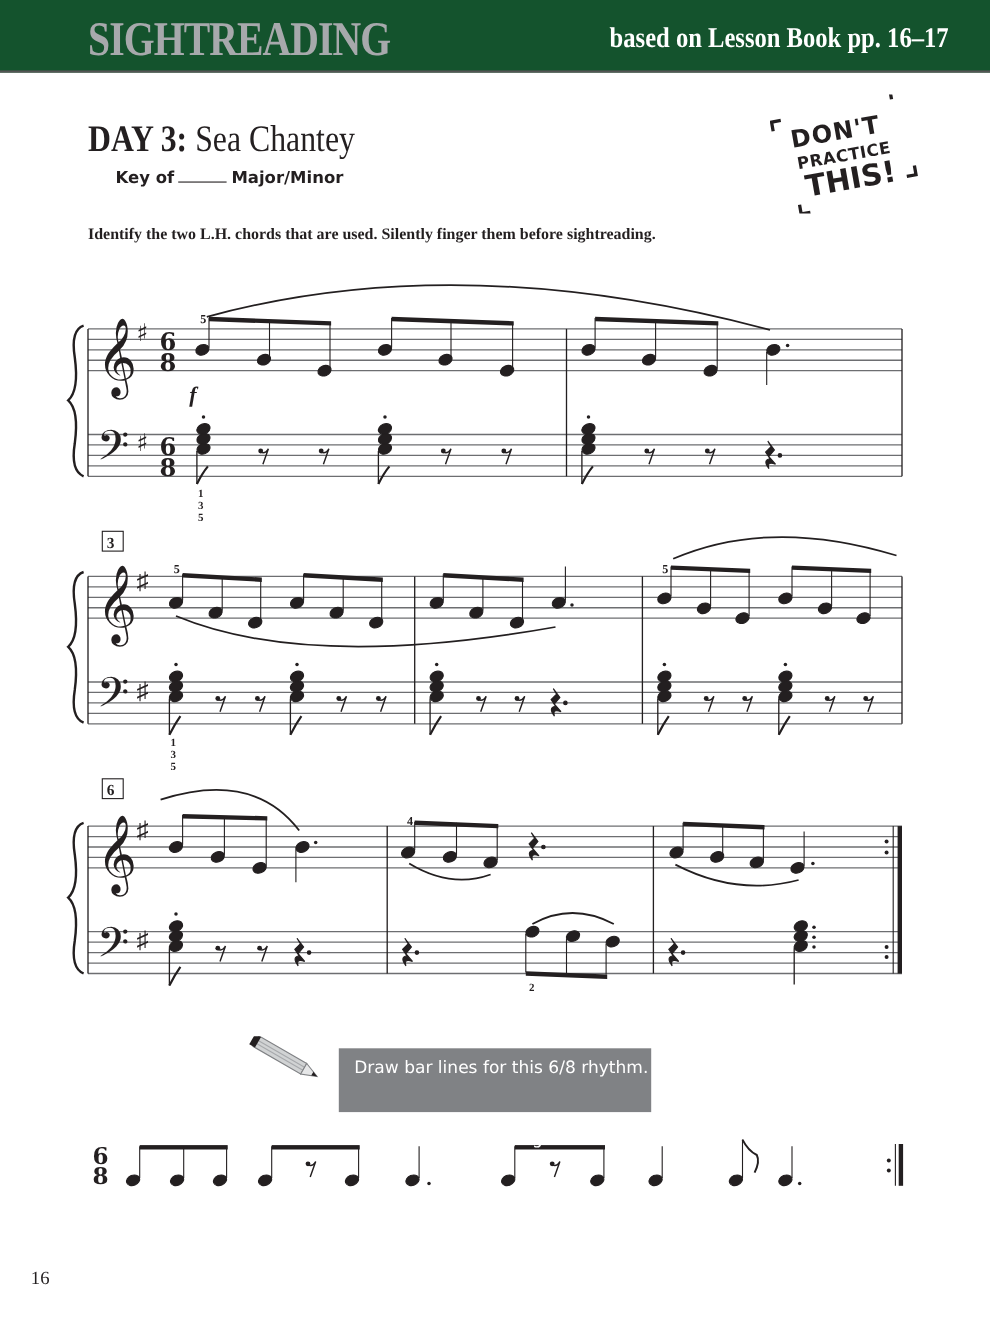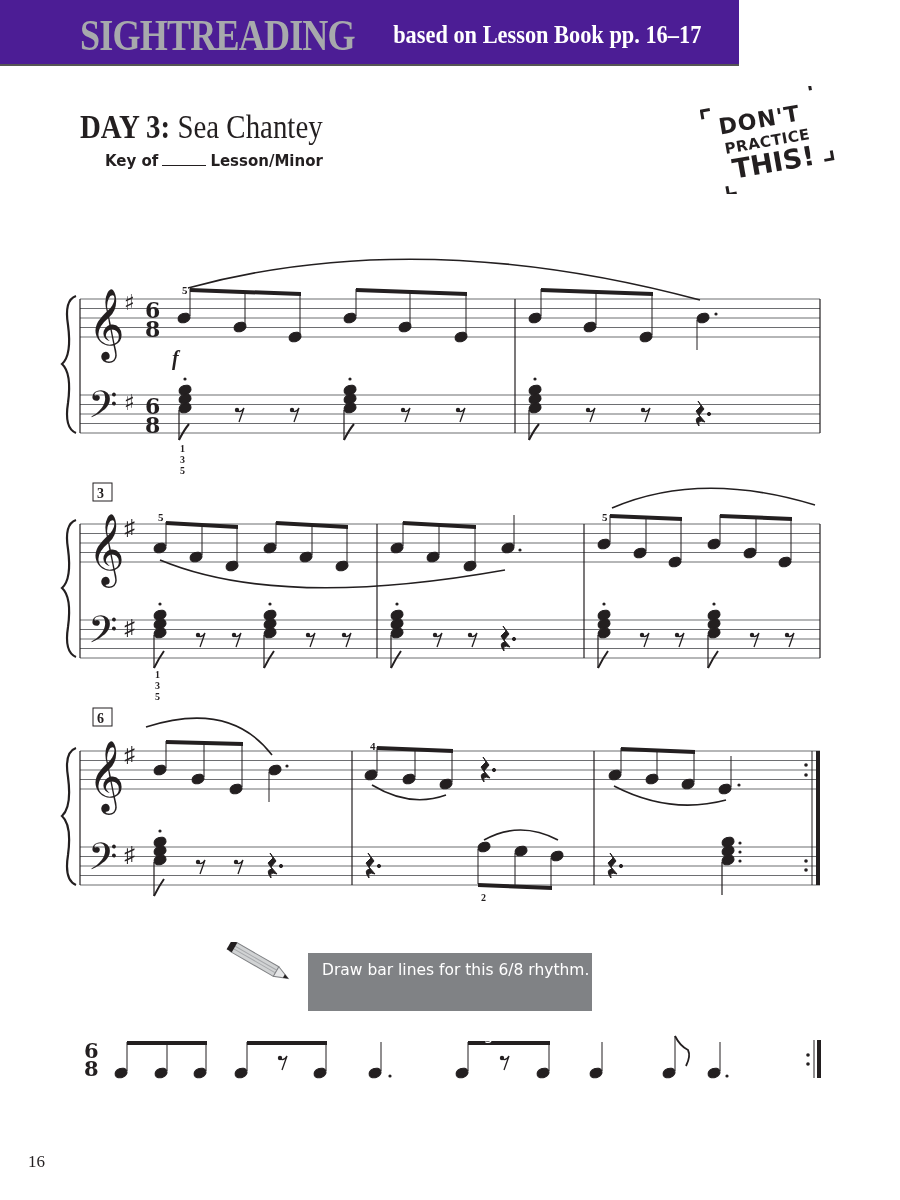--- a/index.html
+++ b/index.html
@@ -1,17 +1,17 @@
 <!DOCTYPE html>
 <html><head>
 <meta charset="utf-8">
 <style>
   html, body { margin:0; padding:0; background:#ffffff; }
   body { width:900px; height:1200px; position:relative; overflow:hidden; font-family:"Liberation Serif", serif; color:#231f20; }
-  .header { position:absolute; left:0; top:0; width:739px; height:64px; background:#4c1d95; border-bottom:2px solid #555; }
+  .header { position:absolute; left:0; top:0; width:900px; height:64px; background:#14532d; border-bottom:2px solid #555; }
   .header-title { position:absolute; left:80px; top:14px; font-family:"Liberation Serif", serif; font-weight:bold; font-size:44px; letter-spacing:-1px; color:#a7a9ac; transform:scaleX(0.82); transform-origin:left top; line-height:1; }
   .header-sub { position:absolute; right:38px; top:22px; font-family:"Liberation Serif", serif; font-weight:bold; font-size:26px; color:#ffffff; transform:scaleX(0.86); transform-origin:right top; line-height:1; }
   .day-title { position:absolute; left:80px; top:110px; font-size:34px; line-height:1; transform:scaleX(0.85); transform-origin:left top; white-space:nowrap; }
   .day-title b { font-weight:bold; }
   .day-title span.piece { font-weight:normal; }
   .key-line { position:absolute; left:105px; top:152px; font-family:"DejaVu Sans", sans-serif; font-weight:bold; font-size:15px; white-space:nowrap; }
   .blank { display:inline-block; width:44px; border-bottom:1px solid #231f20; margin:0 4px; height:12px; vertical-align:baseline; }
   .badge { position:absolute; left:700px; top:86px; width:140px; height:108px; }
   .instructions { position:absolute; left:80px; top:203px; font-family:"Liberation Serif", serif; font-weight:bold; font-size:14.5px; line-height:20px; }
   .score { position:absolute; left:0; top:0; }
@@ -26,36 +26,37 @@
   <div class="header-title">SIGHTREADING</div>
   <div class="header-sub">based on Lesson Book pp. 16–17</div>
 </div>
 
 <div class="day-title">
   <b>DAY 3:</b>
   <span class="piece">Sea Chantey</span>
 </div>
 
 <div class="key-line">
-  <span>Key of</span><span class="blank"></span><span>Lesson/Minor</span>
+  <span>Key of</span><span class="blank"></span><span>Major/Minor</span>
 </div>
 
 <svg class="badge" viewBox="0 0 140 108" width="140" height="108">
   <g transform="rotate(-10 70 54)" fill="#231f20">
     <path d="M6 22 L6 12 L16 12 L16 15 L9 15 L9 22 Z"></path>
     <path d="M120 2 L120 12 L117 12 L117 5 L110 5 L110 2 Z"></path>
     <path d="M130 75 L130 85 L120 85 L120 82 L127 82 L127 75 Z"></path>
     <path d="M18 92 L18 102 L28 102 L28 99 L21 99 L21 92 Z"></path>
     <text x="22" y="40" font-family="DejaVu Sans, sans-serif" font-weight="bold" font-size="22" letter-spacing="1">DON'T</text>
     <text x="24" y="60" font-family="DejaVu Sans, sans-serif" font-weight="bold" font-size="15" letter-spacing="0.5">PRACTICE</text>
     <text x="28" y="86" font-family="DejaVu Sans, sans-serif" font-weight="bold" font-size="27">THIS!</text>
   </g>
 </svg>
 
 <div class="instructions">
+  <div>Identify the two L.H. chords that are used. Silently finger them before sightreading.</div>
 </div>
 
 <svg class="score" width="900" height="1200" viewBox="0 0 900 1200">
   <defs>
     <g id="staff5" stroke="#6d6e71" stroke-width="1.2">
       <line x1="0" y1="0" x2="1" y2="0"></line>
     </g>
 
     <ellipse id="nh" cx="0" cy="0" rx="6.2" ry="4.6" transform="rotate(-22)" fill="#231f20"></ellipse>
 

